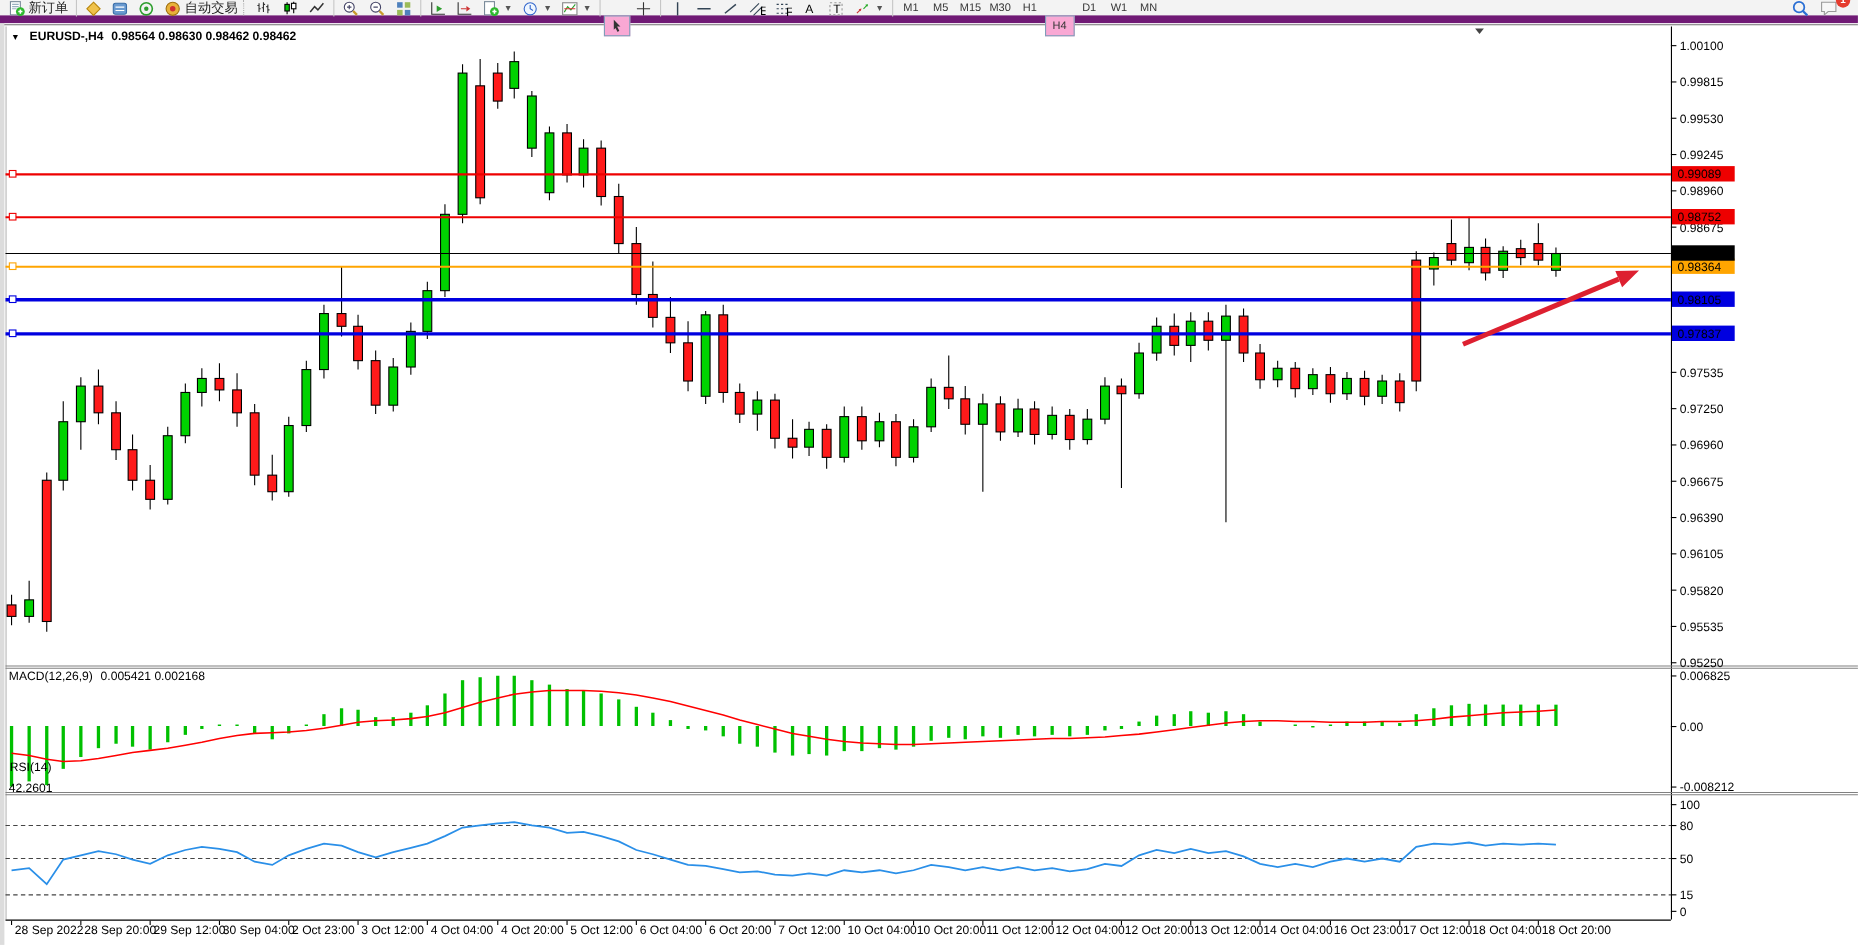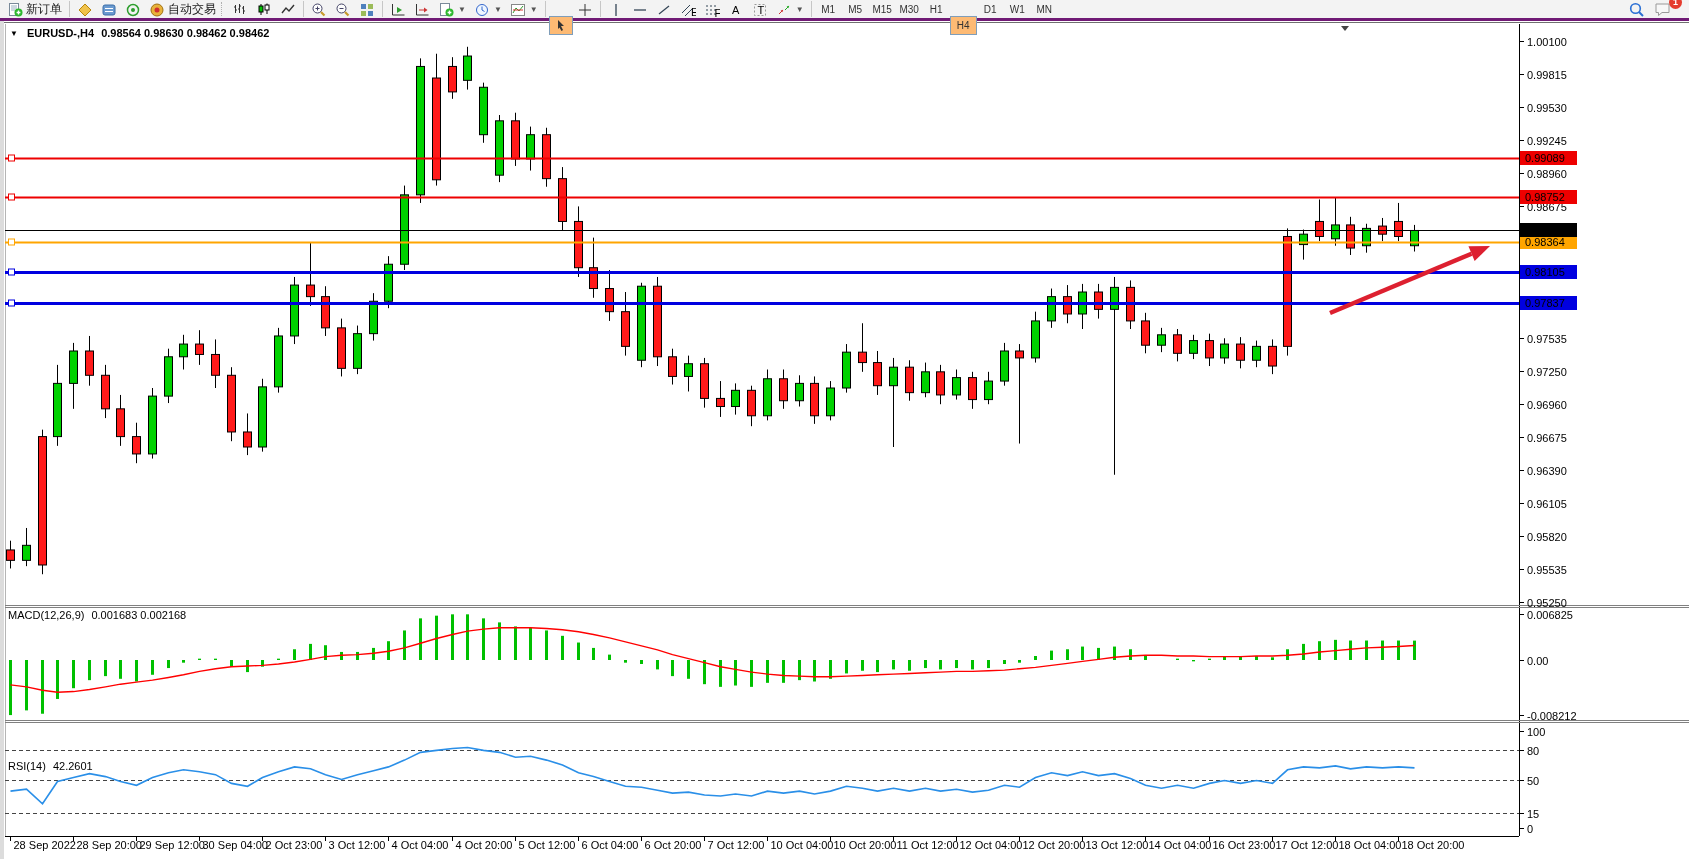--- a/index.html
+++ b/index.html
@@ -1,37 +1,37 @@
 <!DOCTYPE html>
 <html><head>
 <meta charset="utf-8">
 <style>
   html,body{margin:0;padding:0;width:1689px;height:859px;background:#fff;overflow:hidden;
     font-family:"Liberation Sans","DejaVu Sans",sans-serif;}
   .toolbar{position:absolute;top:0;left:0;width:1689px;height:21px;background:#f3f3f3;
-    border-bottom:3px solid #701a75;display:flex;align-items:center;padding:1px 3px;box-sizing:border-box;z-index:6;}
+    border-bottom:7px solid #701a75;display:flex;align-items:center;padding:1px 3px;box-sizing:border-box;z-index:6;}
   .tb{display:flex;align-items:center;gap:3px;height:19px;padding:0 3px;background:transparent;
     border:1px solid transparent;font:12px "Liberation Sans","DejaVu Sans",sans-serif;color:#222;cursor:default;}
-  .tb.active{background:#fdba74;border:1px solid #7f9db9;margin-top:32px;}
+  .tb.active{background:#f9a8d4;border:1px solid #7f9db9;margin-top:32px;}
   .tf{width:27px;justify-content:center;font-size:10px;color:#333;}
   .sep{width:1px;height:16px;background:#c6c6c6;margin:0 3px;}
   .hdl{width:3px;height:14px;border-left:1px dotted #b0b0b0;margin:0 3px 0 1px;}
   .flexsp{flex:1;}
   .caret{font-size:8px;color:#555;margin-left:1px;}
   .chatwrap{position:relative;margin-right:10px;}
   .badge{position:absolute;top:-4px;right:-6px;background:#e53c2e;color:#fff;border-radius:50%;
     width:13px;height:13px;font-size:9px;line-height:13px;text-align:center;font-weight:bold;}
   .lstrip{position:absolute;left:0;top:21px;width:4px;height:838px;background:#dcdcdc;z-index:4;}
   #chart-svg{position:absolute;left:0;top:0;z-index:1;}
   svg text{font-family:"Liberation Sans","DejaVu Sans",sans-serif;font-size:11px;fill:#000;}
   .ovl{position:absolute;font:11px "Liberation Sans","DejaVu Sans",sans-serif;color:#000;z-index:3;
     display:flex;gap:7px;align-items:center;white-space:nowrap;}
   #chart-title{left:10px;top:27px;font-weight:bold;}
   #macd-label{left:8px;top:609px;align-items:center;}
-  #rsi-label{left:8px;top:760px;}
+  #rsi-label{left:8px;top:692px;flex-direction:column;}
   .tri{font-size:8px;color:#000;margin-right:2px;}
 </style>
 </head>
 <body>
 
 <div class="toolbar">
   <button class="tb">
     <svg width="16" height="15">
         <rect x="2.5" y="1.5" width="9" height="12" fill="#fff" stroke="#7a8a99"></rect>
         <path d="M4 4h6M4 6h6M4 8h4" stroke="#9ab0c0" fill="none"></path>
@@ -646,18 +646,18 @@
     <polygon points="1341,26 1349,26 1345,31" fill="#444"></polygon>
   </svg>
 
 <div class="ovl" id="chart-title">
   <span class="tri">▼</span>
   <span>EURUSD-,H4</span>
   <span style="font-weight:bold">0.98564 0.98630 0.98462 0.98462</span>
 </div>
 <div class="ovl" id="macd-label">
   <span>MACD(12,26,9)</span>
-  <span>0.001683 0.002168</span>
+  <span>0.005421 0.002168</span>
 </div>
 <div class="ovl" id="rsi-label">
   <span>RSI(14)</span>
   <span>42.2601</span>
 </div>
 
 </body></html>

